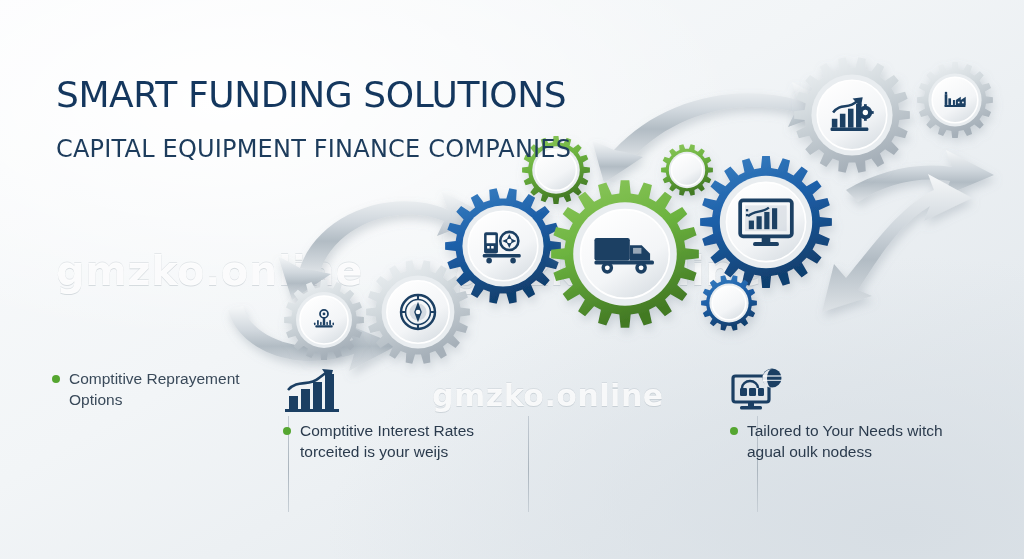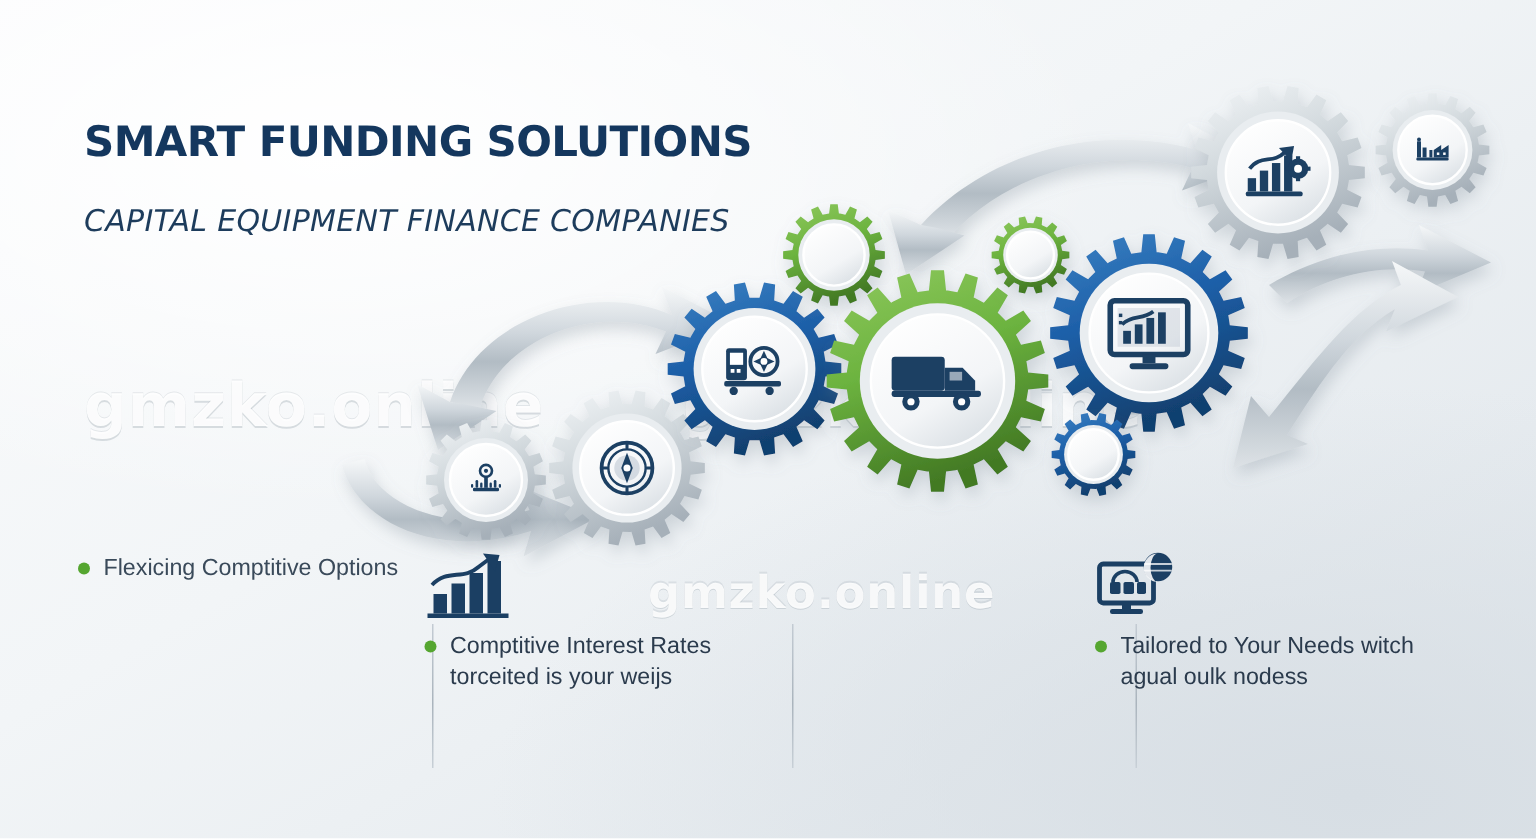--- a/index.html
+++ b/index.html
@@ -26,30 +26,30 @@
     pointer-events:none; user-select:none;
   }
   .wm-a { left:56px;  top:248px; font-size:40px; }
   .wm-b { left:455px; top:248px; font-size:40px; }
   .wm-c { left:432px; top:378px; font-size:30px; color:rgba(255,255,255,.88); }
 
   
   .head-wrap { position:absolute; left:56px; top:75px; z-index:12; }
   .h1 {
     font-family:"DejaVu Sans", sans-serif;
-    font-weight:700; font-size:28px; line-height:40px;
+    font-weight:400; font-size:36px; line-height:40px;
     letter-spacing:-0.4px; color:#14375e;
     text-transform:uppercase;
   }
   .h1 .l2 { display:block; }
   .h2 {
     margin-top:20px;
     font-family:"DejaVu Sans", sans-serif;
-    font-weight:400; font-size:20px; letter-spacing:.2px;
-    color:#1d3c5c; text-transform:uppercase; white-space:nowrap;font-style:italic;
+    font-weight:400; font-size:24px; letter-spacing:.2px;
+    color:#1d3c5c; text-transform:uppercase; white-space:nowrap;
   }
 
   
   #gears { position:absolute; inset:0; z-index:6; }
   #gears svg { width:1024px; height:559px; display:block; }
 
   
   .features {
     position:absolute; left:0; top:368px; width:1024px; height:191px;
     z-index:14;
@@ -322,21 +322,21 @@
 
   <div class="features">
 
     <div class="divider d-0"></div>
     <div class="divider d-1"></div>
     <div class="divider d-2"></div>
 
     <div class="col col-0">
       <div class="bullet">
         <span class="dot"></span>
-        <span class="btxt">Flexicing Comptitive Options</span>
+        <span class="btxt">Comptitive Reprayement Options</span>
       </div>
     </div>
 
     <div class="col col-1">
       <div class="feat-icon">
         <svg width="62" height="44" viewBox="0 0 62 44">
           <g fill="#1b3f63">
             <rect x="6" y="28" width="9" height="13"></rect>
             <rect x="18" y="21" width="9" height="20"></rect>
             <rect x="30" y="14" width="9" height="27"></rect>

